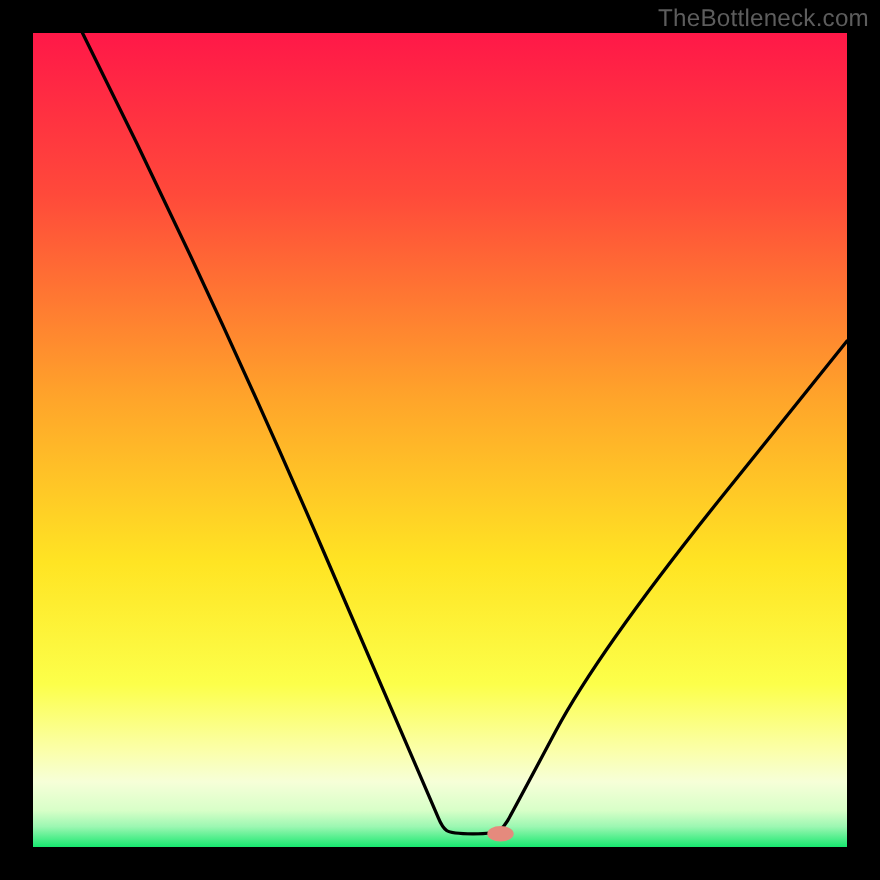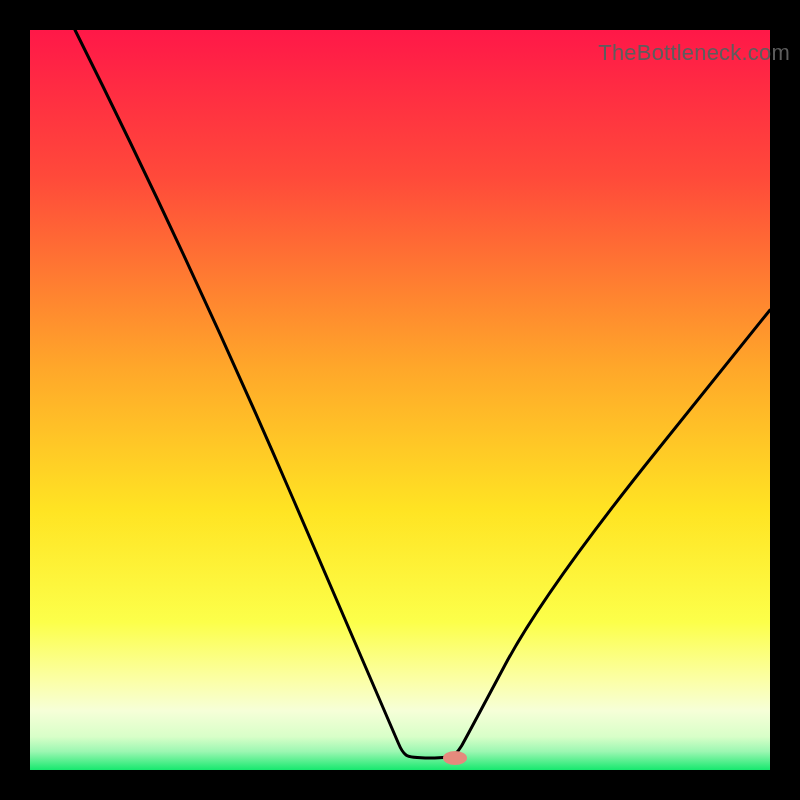--- a/index.html
+++ b/index.html
@@ -19,21 +19,20 @@
   }
   .watermark {
     position: absolute;
     top: 4px;
     right: 10px;
     color: #5d5d5d;
     font-size: 22px;
     font-weight: 500;
     letter-spacing: 0.2px;
     z-index: 5;
-    margin-top: 36px;
   }
   svg {
     position: absolute;
     left: 0;
     top: 0;
   }
 </style>
 </head>
 <body>
 

